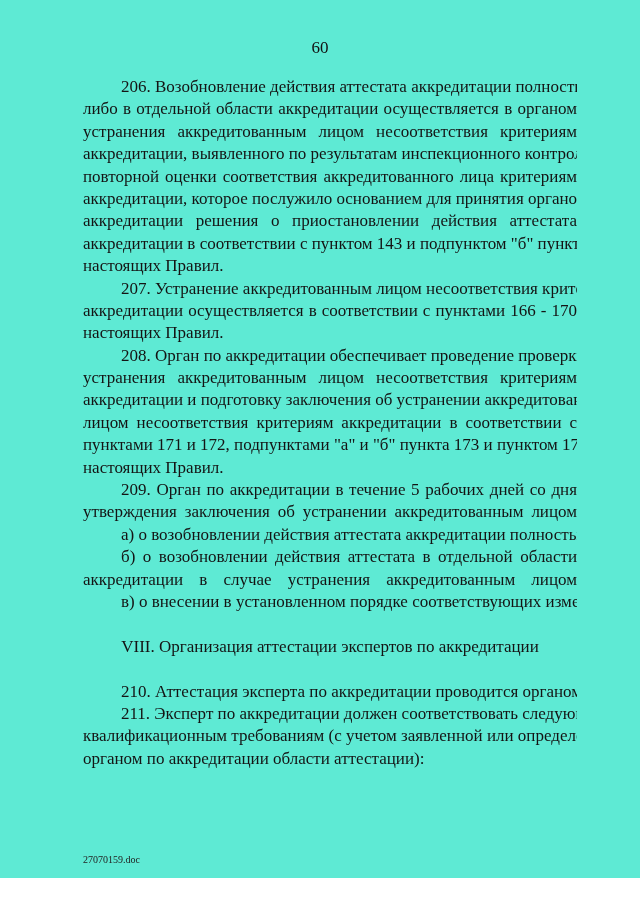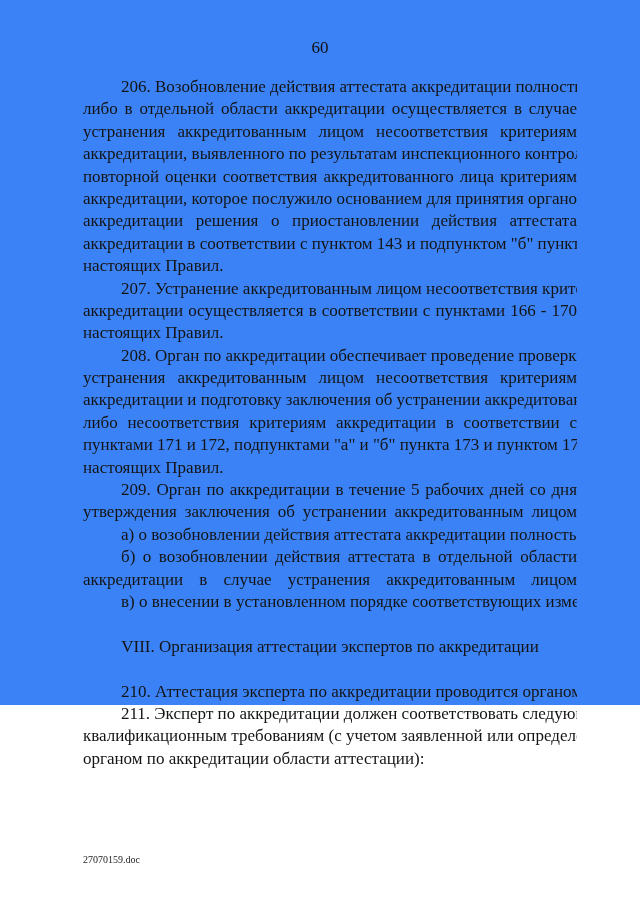--- a/index.html
+++ b/index.html
@@ -1,17 +1,17 @@
 <!DOCTYPE html>
 <html><head>
 <meta charset="utf-8">
 <style>
   html, body { margin: 0; padding: 0; background: #ffffff; }
   body { width: 640px; height: 905px; position: relative; overflow: hidden; }
-  .page { position: absolute; left: 0; top: 0; width: 640px; height: 705px; background: #3b82f6; }
+  .page { position: absolute; left: 0; top: 0; width: 640px; height: 878px; background: #5eead4; }
   .page-num { position: absolute; left: 0; width: 640px; top: 38px; text-align: center;
     font-family: "Liberation Serif", serif; font-size: 17px; color: #111; }
   .body { position: absolute; left: 83px; width: 494px; top: 76px;
     font-family: "Liberation Serif", serif; font-size: 17px; color: #141414; }
   .line { display: block; height: 22.4px; line-height: 22.4px; white-space: nowrap;
     text-align: justify; text-align-last: justify; overflow: hidden; }
   .line.last { text-align-last: left; }
   .line.indent { padding-left: 38px; }
   .line.center { text-align: left; text-align-last: center; }
   .gap { display: block; height: 22.4px; }
@@ -21,41 +21,41 @@
 </head>
 <body>
 
 <div class="page">
   <div class="page-num">60</div>
 
   <div class="body">
 
     <div>
       <span class="line indent">206. Возобновление действия аттестата аккредитации полностью</span>
-      <span class="line">либо в отдельной области аккредитации осуществляется в случае</span>
+      <span class="line">либо в отдельной области аккредитации осуществляется в органом</span>
       <span class="line">устранения аккредитованным лицом несоответствия критериям</span>
       <span class="line">аккредитации, выявленного по результатам инспекционного контроля или</span>
       <span class="line">повторной оценки соответствия аккредитованного лица критериям</span>
       <span class="line">аккредитации, которое послужило основанием для принятия органом по</span>
       <span class="line">аккредитации решения о приостановлении действия аттестата</span>
       <span class="line">аккредитации в соответствии с пунктом 143 и подпунктом "б" пункта 158</span>
       <span class="line last">настоящих Правил.</span>
     </div>
 
     <div>
       <span class="line indent">207. Устранение аккредитованным лицом несоответствия критериям</span>
       <span class="line">аккредитации осуществляется в соответствии с пунктами 166 - 170</span>
       <span class="line last">настоящих Правил.</span>
     </div>
 
     <div>
       <span class="line indent">208. Орган по аккредитации обеспечивает проведение проверки</span>
       <span class="line">устранения аккредитованным лицом несоответствия критериям</span>
       <span class="line">аккредитации и подготовку заключения об устранении аккредитованным</span>
-      <span class="line">либо несоответствия критериям аккредитации в соответствии с</span>
+      <span class="line">лицом несоответствия критериям аккредитации в соответствии с</span>
       <span class="line">пунктами 171 и 172, подпунктами "а" и "б" пункта 173 и пунктом 174</span>
       <span class="line last">настоящих Правил.</span>
     </div>
 
     <div>
       <span class="line indent">209. Орган по аккредитации в течение 5 рабочих дней со дня</span>
       <span class="line">утверждения заключения об устранении аккредитованным лицом</span>
     </div>
 
     <div>

